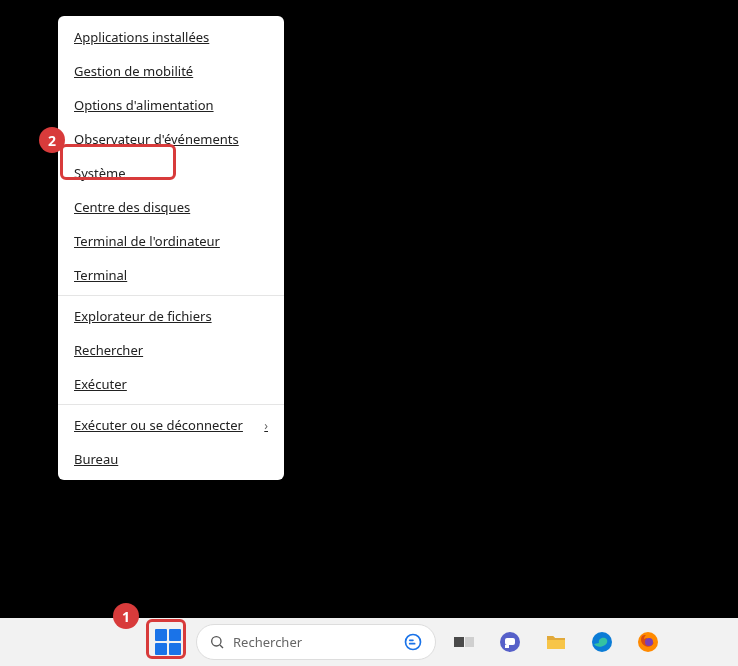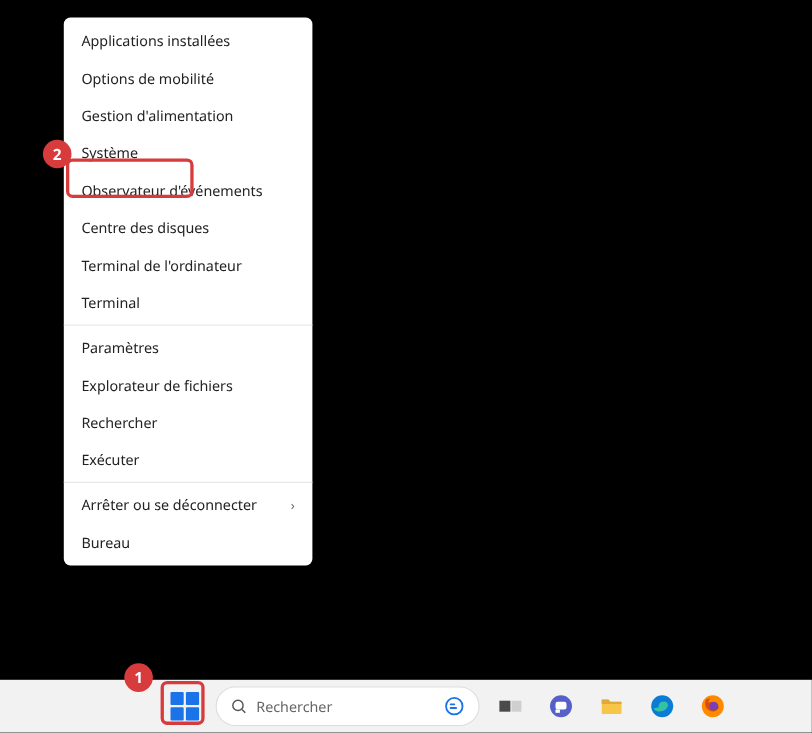--- a/index.html
+++ b/index.html
@@ -20,20 +20,21 @@
     border-radius: 6px;
     box-shadow: 0 8px 24px rgba(0,0,0,0.35);
     padding: 4px 0;
   }
   .menu-item {
     padding: 8px 16px;
     display: flex;
     align-items: center;
     justify-content: space-between;
     cursor: pointer;
+    text-decoration: underline;
   }
   .menu-sep {
     height: 1px;
     background: #e5e5e5;
     margin: 3px 0;
   }
   .chevron {
     color: #666;
     font-size: 12px;
   }
@@ -104,56 +105,53 @@
   .task-icon svg { width: 24px; height:24px; }
 </style>
 </head>
 <body>
 
 <div class="context-menu">
   <div class="menu-item">
       <span>Applications installées</span>
     </div>
   <div class="menu-item">
-      <span>Options de mobilité</span>
-    </div>
-  <div class="menu-item">
-      <span>Gestion d'alimentation</span>
+      <span>Gestion de mobilité</span>
+    </div>
+  <div class="menu-item">
+      <span>Options d'alimentation</span>
+    </div>
+  <div class="menu-item">
+      <span>Observateur d'événements</span>
     </div>
   <div class="menu-item">
       <span>Système</span>
     </div>
   <div class="menu-item">
-      <span>Observateur d'événements</span>
-    </div>
-  <div class="menu-item">
       <span>Centre des disques</span>
     </div>
   <div class="menu-item">
       <span>Terminal de l'ordinateur</span>
     </div>
   <div class="menu-item">
       <span>Terminal</span>
     </div>
   <div class="menu-sep"></div>
   <div class="menu-item">
-      <span>Paramètres</span>
-    </div>
-  <div class="menu-item">
       <span>Explorateur de fichiers</span>
     </div>
   <div class="menu-item">
       <span>Rechercher</span>
     </div>
   <div class="menu-item">
       <span>Exécuter</span>
     </div>
   <div class="menu-sep"></div>
   <div class="menu-item">
-    <span>Arrêter ou se déconnecter</span>
+    <span>Exécuter ou se déconnecter</span>
     <span class="chevron">›</span>
   </div>
   <div class="menu-item">
       <span>Bureau</span>
     </div>
 </div>
 
 <div class="callout-rect" style="left:60px; top:144px; width:116px; height:36px;"></div>
 <div class="callout-badge" style="left:39px; top:127px;">
     <span>2</span>

